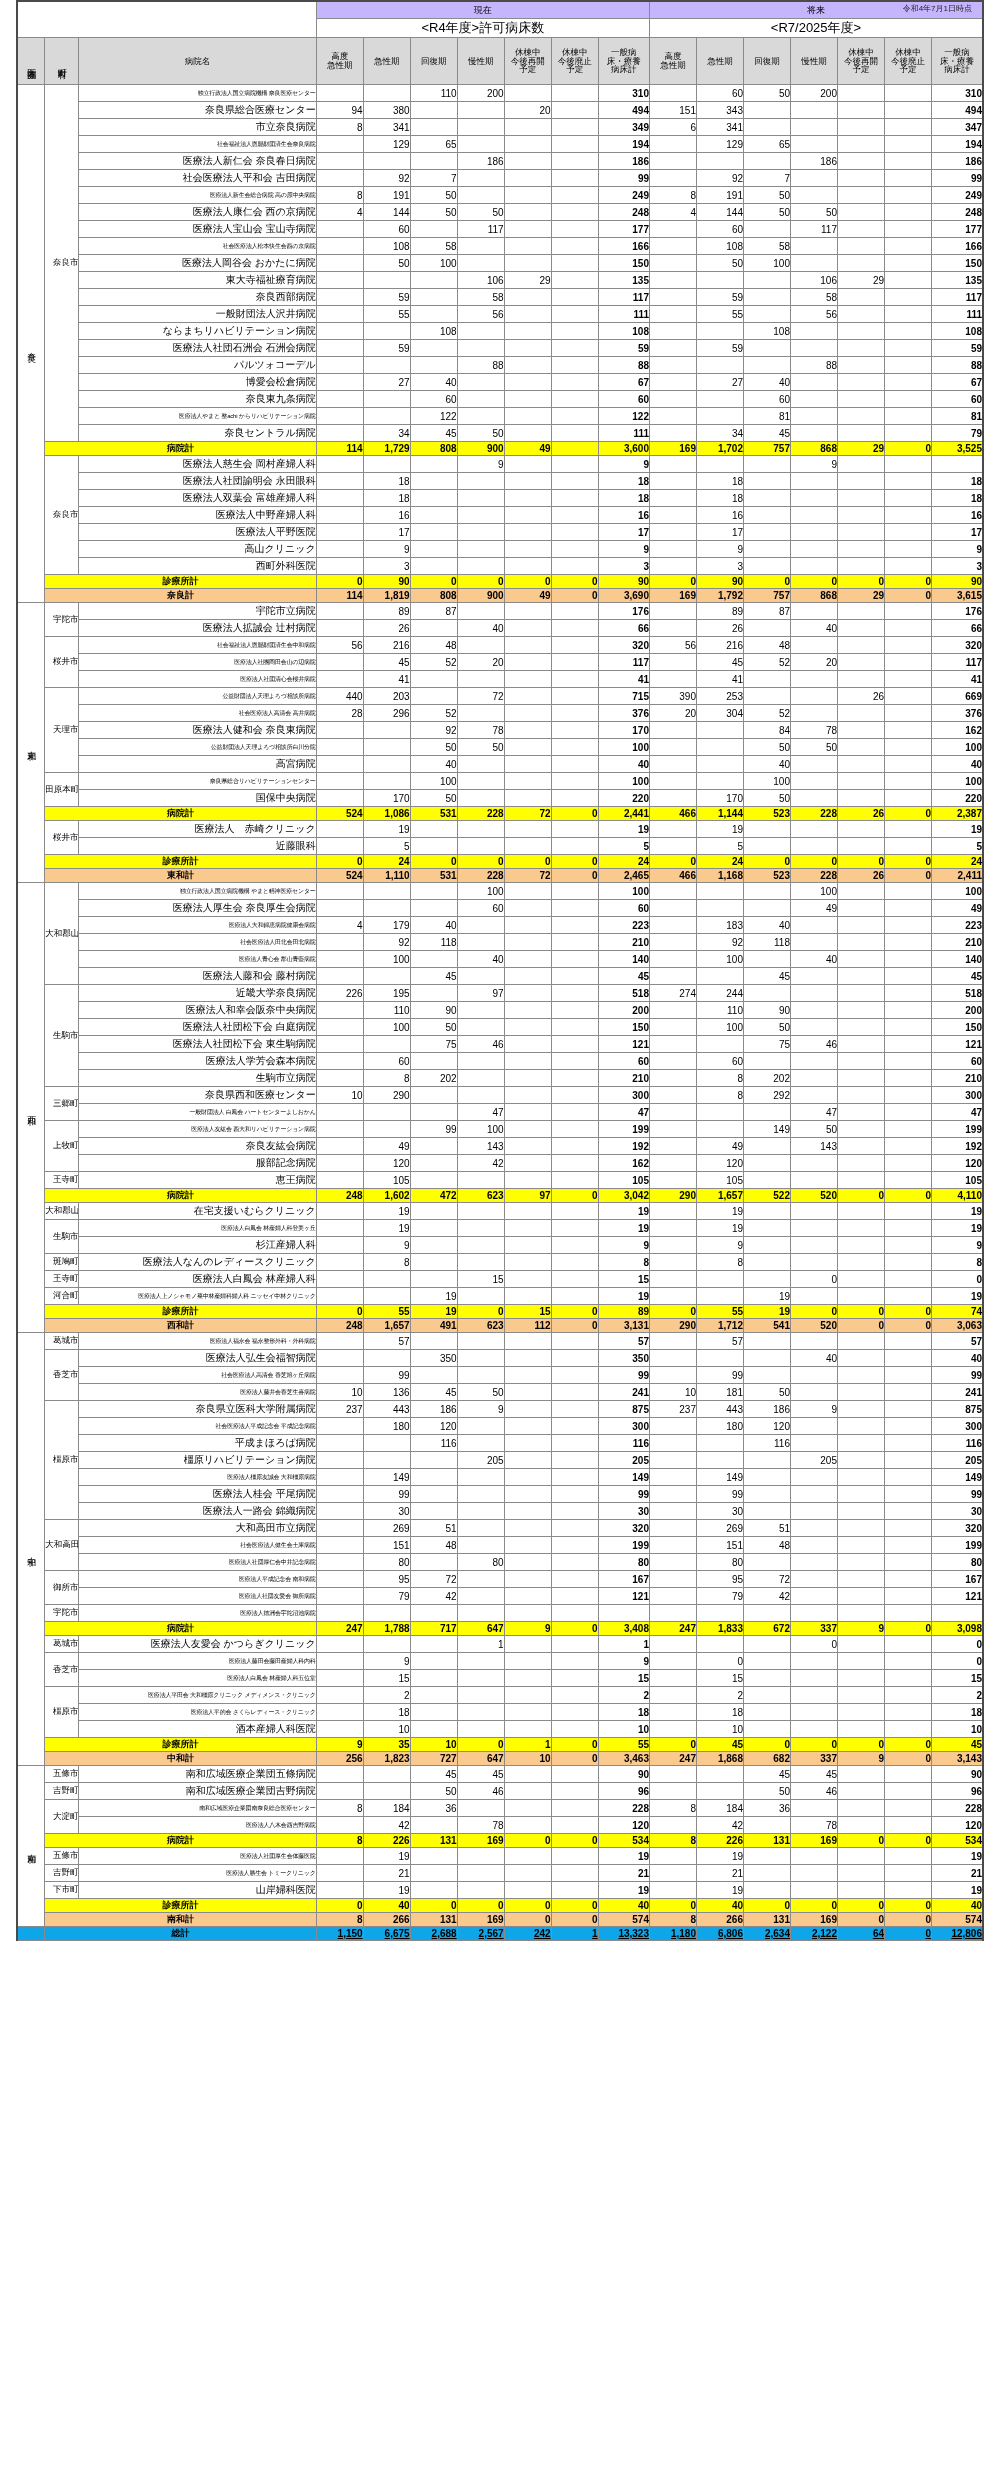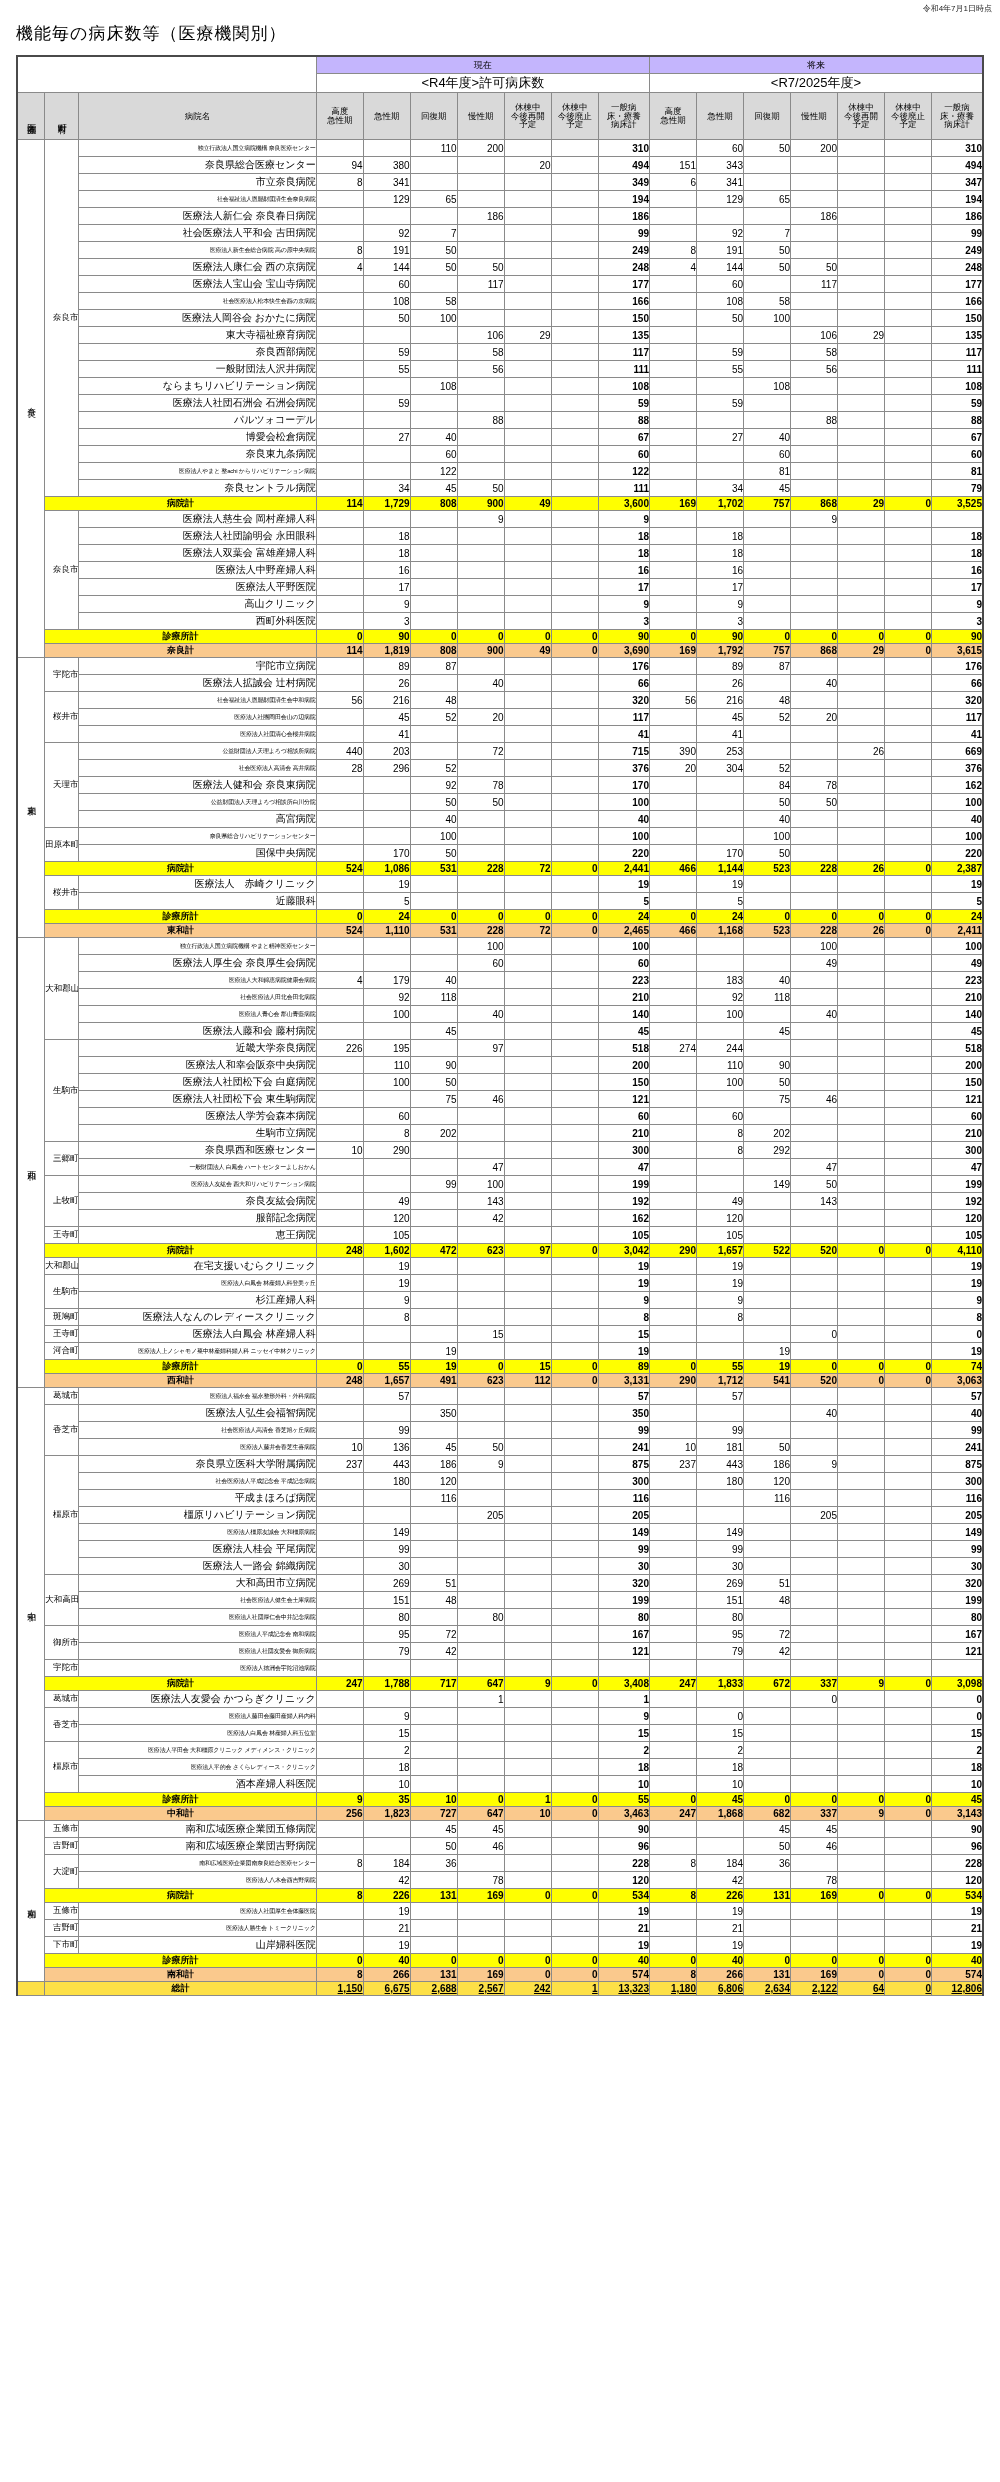--- a/index.html
+++ b/index.html
@@ -1,18 +1,18 @@
 <!DOCTYPE html>
 <html><head>
 <meta charset="utf-8">
 <style>
   html,body{margin:0;padding:0;background:#fff;}
   body{width:1000px;font-family:"Liberation Sans","DejaVu Sans",sans-serif;color:#000;-webkit-font-smoothing:none;}
   .page{width:1000px;min-height:2482px;position:relative;box-sizing:border-box;padding:0;}
-  .stamp{position:absolute;top:3px;right:8px;font-size:8px;color:#222;letter-spacing:0;}
+  .stamp{position:absolute;top:3px;right:28px;font-size:8px;color:#222;letter-spacing:0;}
   .doc-title{font-size:17px;padding:22px 0 10px 16px;letter-spacing:1px;}
   table.sheet{border-collapse:collapse;table-layout:fixed;margin-left:16px;width:968px;font-size:9px;}
   table.sheet td,table.sheet th{border:1px solid #8a8a8a;padding:0;margin:0;overflow:hidden;white-space:nowrap;}
   
   col.c-ken{width:26px;}
   col.c-shi{width:32px;}
   col.c-name{width:222px;}
   col.c-num{width:44px;}
   col.c-sum{width:48px;}
   .hdr{background:#d9d9d9;text-align:center;font-size:8.5px;line-height:1.05;font-weight:normal;}
@@ -25,33 +25,32 @@
   td.nm{text-align:right;padding-right:3px;font-size:10px;height:16px;background:#fff;}
   td.nm.small{font-size:6px;letter-spacing:-0.2px;}
   td.v{text-align:right;padding-right:3px;font-size:10px;background:#fff;}
   td.v.tot{font-weight:bold;}
   tr.r-hosp-total td{background:#ffff00;font-weight:bold;text-align:center;}
   tr.r-hosp-total td.v{text-align:right;}
   tr.r-clinic-total td{background:#ffff00;font-weight:bold;text-align:center;}
   tr.r-clinic-total td.v{text-align:right;}
   tr.r-area-total td{background:#fac98d;font-weight:bold;text-align:center;}
   tr.r-area-total td.v{text-align:right;}
-  tr.r-grand-total td{background:#fde047;font-weight:bold;text-align:center;}
+  tr.r-grand-total td{background:#0ea5e9;font-weight:bold;text-align:center;}
   tr.r-grand-total td.v{text-align:right;text-decoration:underline;}
   .thickL{border-left:2px solid #4a4a4a !important;}
   .thickT{border-top:2px solid #4a4a4a !important;}
   .thickR{border-right:2px solid #4a4a4a !important;}
   .lbl{text-align:center;}
 </style>
 </head>
 <body>
 
 <div class="page">
   <div class="stamp">令和4年7月1日時点</div>
-  <div class="doc-title">機能毎の病床数等（医療機関別）</div>
 
   <table class="sheet">
     <colgroup>
       <col class="c-ken">
         <col class="c-shi">
         <col class="c-name">
       <col class="c-num">
         <col class="c-num">
         <col class="c-num">
         <col class="c-num">

